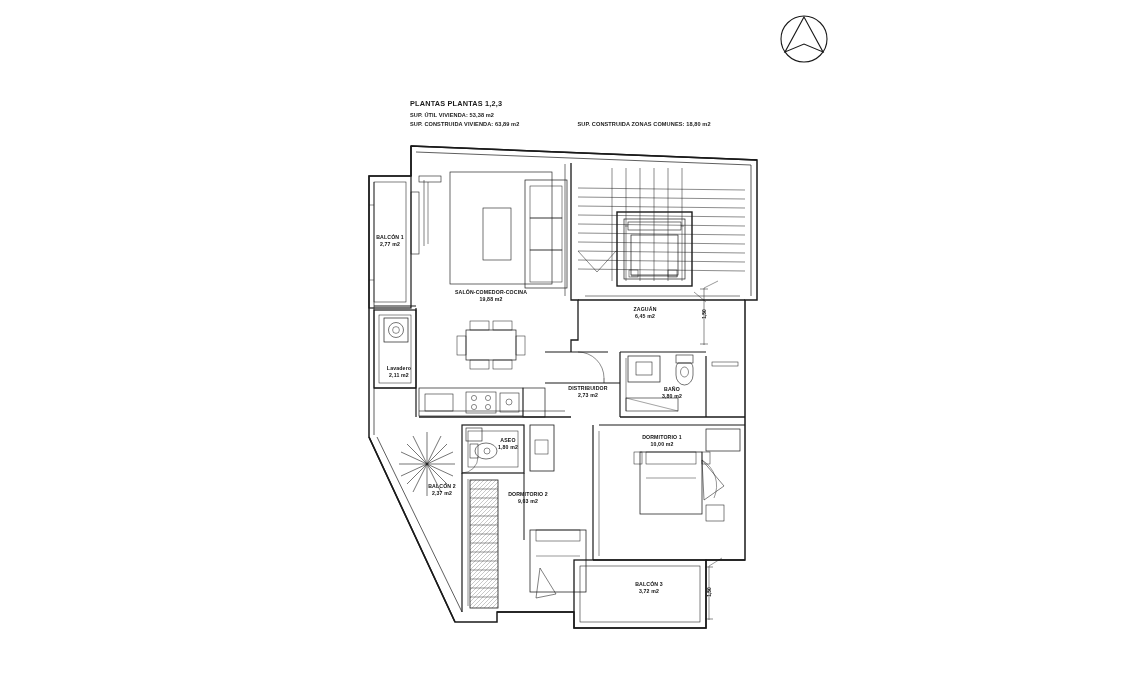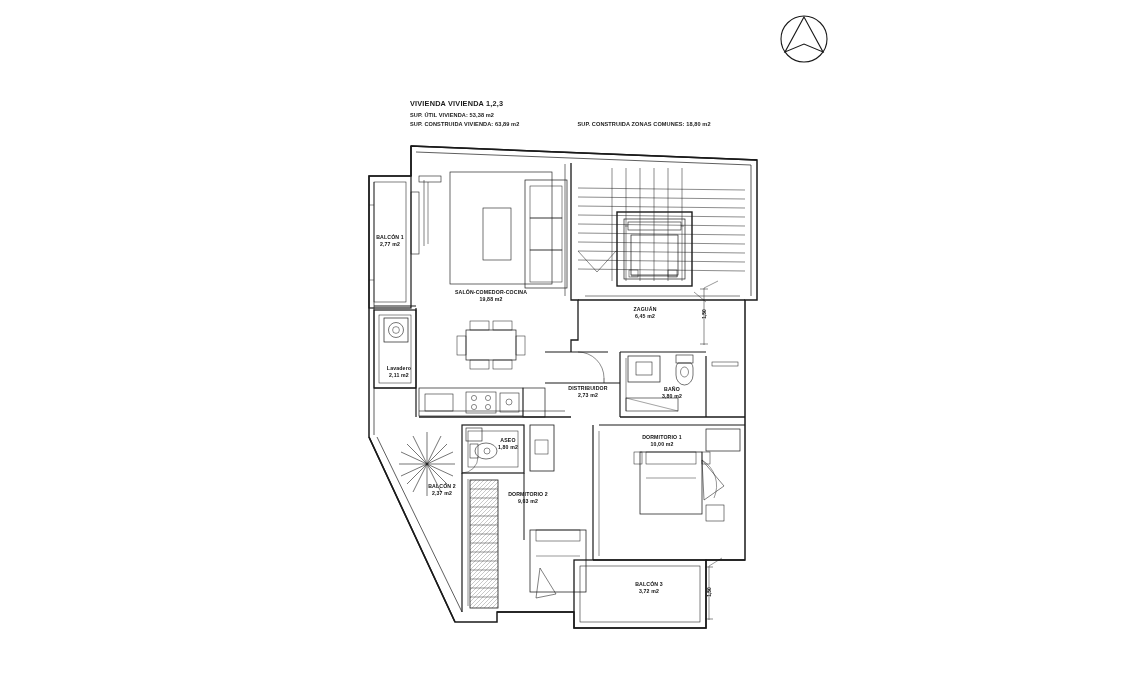--- a/index.html
+++ b/index.html
@@ -296,21 +296,21 @@
         <path d="M705 619 L713 619"></path>
         <path d="M709 566 L722 558" stroke-width="0.45"></path>
       </g>
 
       <path d="M694 292 L706 302" stroke-width="0.45"></path>
 
     </g>
   </svg>
 
   <div class="titleblock">
-    <div class="t1">VIVIENDA VIVIENDA 1,2,3</div>
+    <div class="t1">PLANTAS PLANTAS 1,2,3</div>
     <div class="t2">SUP. ÚTIL VIVIENDA: 53,38 m2</div>
     <div class="row">
       <div class="t3">SUP. CONSTRUIDA VIVIENDA: 63,89 m2</div>
       <div class="t3">SUP. CONSTRUIDA ZONAS COMUNES: 18,80 m2</div>
     </div>
   </div>
 
   <div class="lbl" id="room-0" style="left: 390px; top: 240px; transform: translate(-50%, -50%);">
     <span class="n">BALCÓN 1</span>
     <span class="a">2,77 m2</span>

